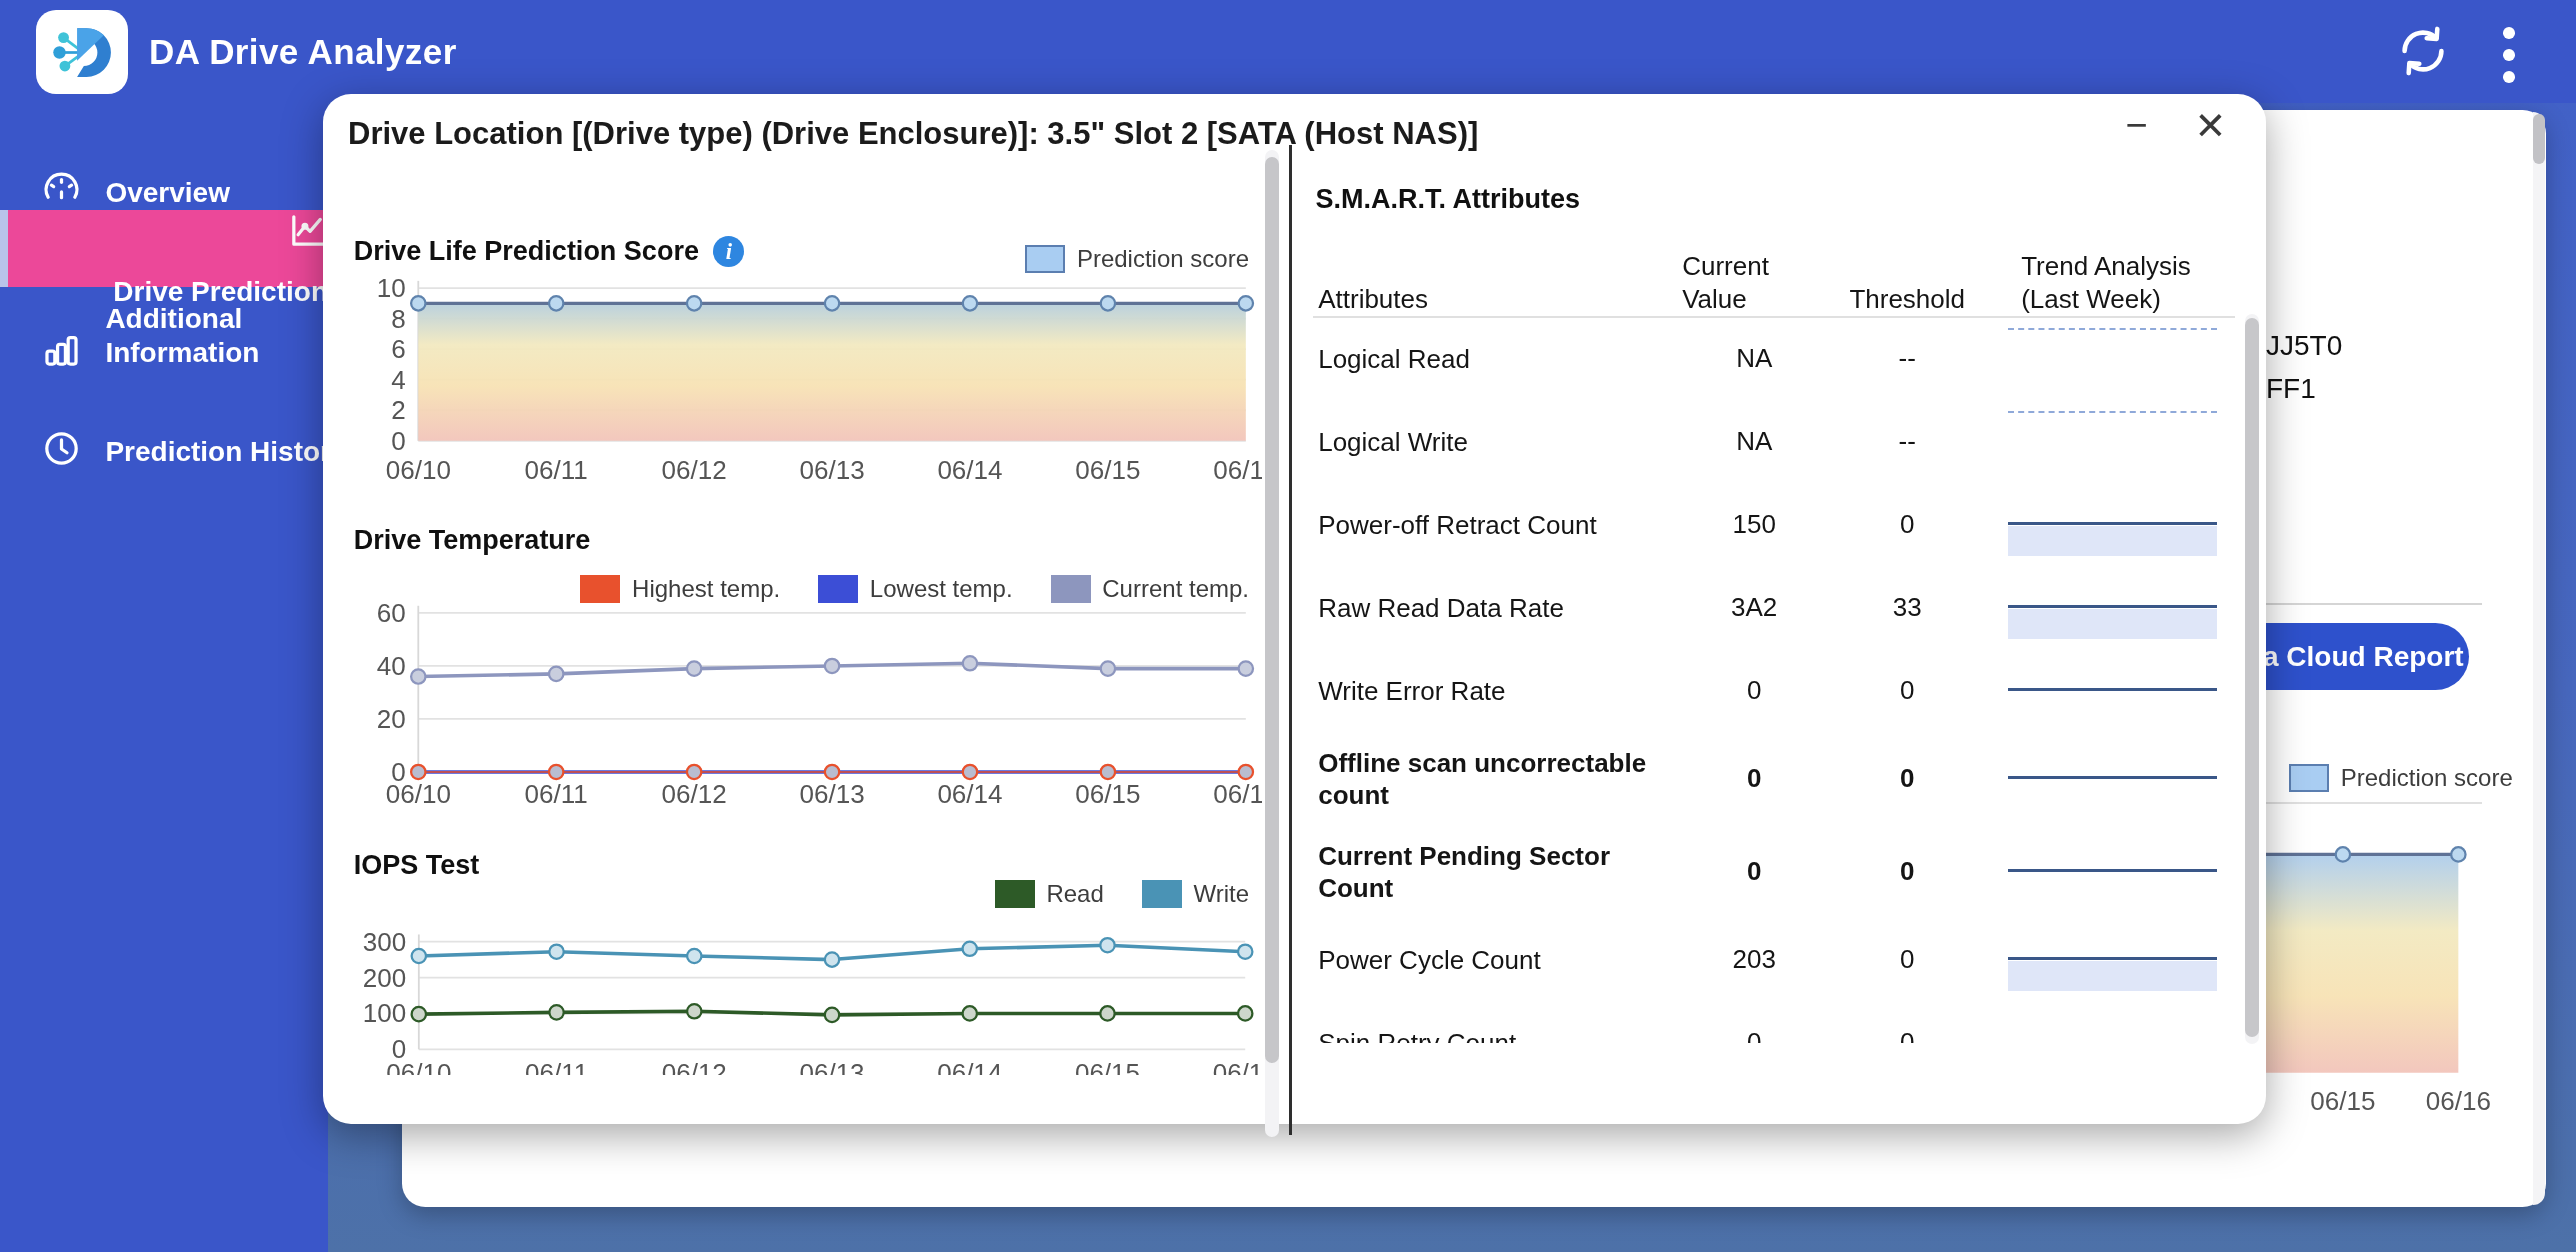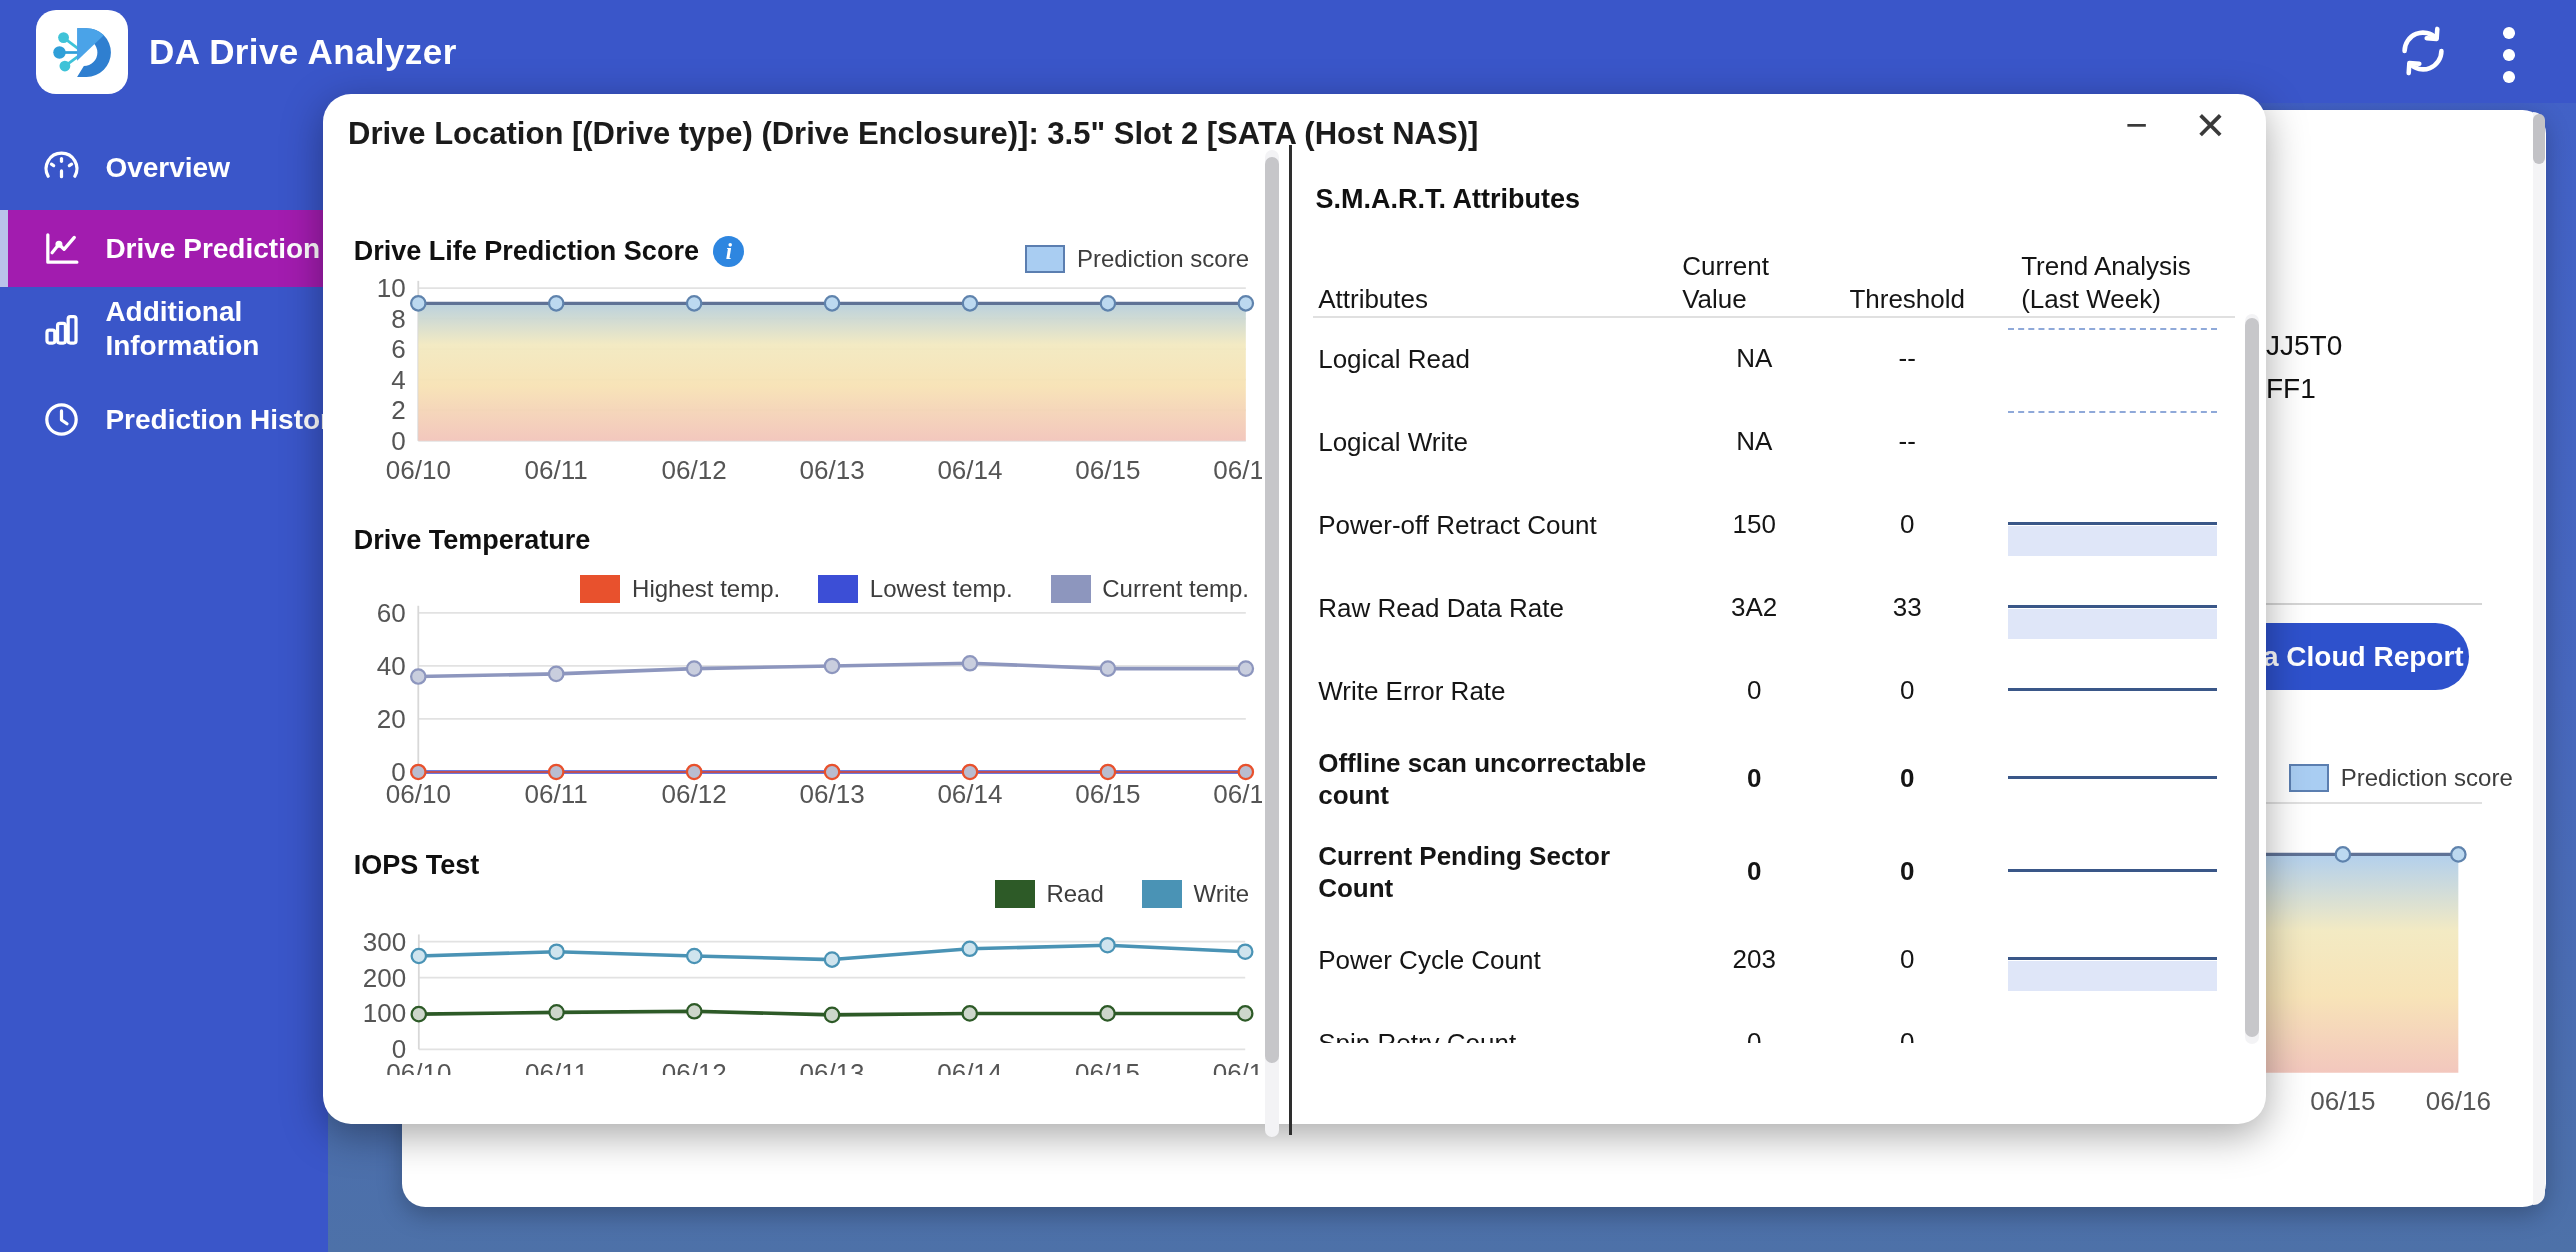--- a/index.html
+++ b/index.html
@@ -11,25 +11,25 @@
   .logo{position:absolute;left:36px;top:10px;width:92px;height:84px;background:#fff;border-radius:20px;
     display:flex;align-items:center;justify-content:center;}
   .app-title{position:absolute;left:149px;top:0;height:103px;display:flex;align-items:center;
     font-size:35px;font-weight:bold;color:#fff;letter-spacing:0.4px;white-space:nowrap;}
   .refresh-btn{position:absolute;left:2397px;top:25px;width:52px;height:52px;cursor:pointer;}
   .kebab-btn{position:absolute;left:2491px;top:23.4px;width:36px;height:56px;display:flex;flex-direction:column;
     justify-content:space-between;align-items:center;cursor:pointer;padding:3.6px 0;}
   .kebab-btn i{width:11.7px;height:11.7px;border-radius:50%;background:#fff;}
   
   .sidebar{position:absolute;left:0;top:103px;width:328px;height:1149px;background:#3a56c9;z-index:10;padding-top:23.4px;box-sizing:border-box;}
-  .side-item{position:relative;display:flex;align-items:center;gap:23.4px;padding-left:41px;color:#fff;
+  .side-item{position:relative;display:flex;align-items:flex-end;gap:23.4px;padding-left:41px;color:#fff;
     font-weight:bold;font-size:28px;cursor:pointer;box-sizing:border-box;}
   .side-item svg{flex:0 0 41px;}
   .si-0{height:84px;} .si-1{height:77px;} .si-2{height:77px;} .si-3{height:83px;} .si-4{height:99px;}
-  .side-item.active{background:#a21caf;}
+  .side-item.active{background:#ec4899;flex-direction:column;}
   .side-item.active::before{content:"";position:absolute;left:0;top:0;bottom:0;width:8px;background:#b9c3ea;}
   .side-label{line-height:34px;white-space:pre-line;}
   .nowrap{white-space:nowrap;}
   
   .panel{position:absolute;left:402px;top:110px;width:2144px;height:1097px;background:#fff;border-radius:23.4px;
     z-index:5;box-shadow:0 7.2px 25px rgba(0,0,0,.25);}
   .drive-info{position:absolute;left:1864px;top:214px;font-size:28px;color:#111;line-height:43px;}
   .panel-divider{position:absolute;left:1734px;top:493px;width:346px;height:1.8px;background:#d5d5d5;}
   .cloud-btn{position:absolute;left:1764px;top:513px;width:303px;height:67px;border-radius:34px;background:#2e51cc;
     color:#fff;font-weight:bold;font-size:28px;display:flex;align-items:center;padding-left:97px;box-sizing:border-box;

